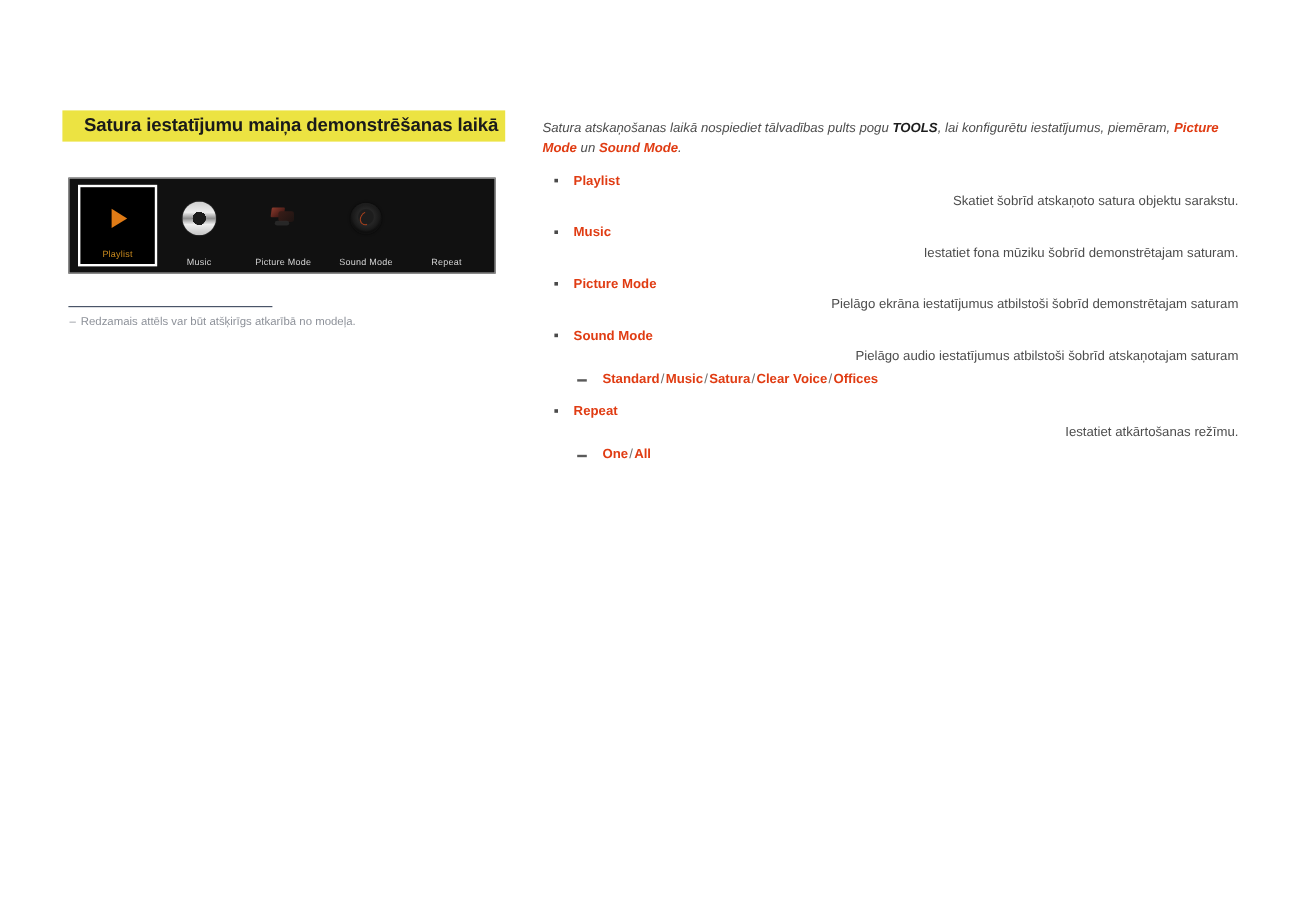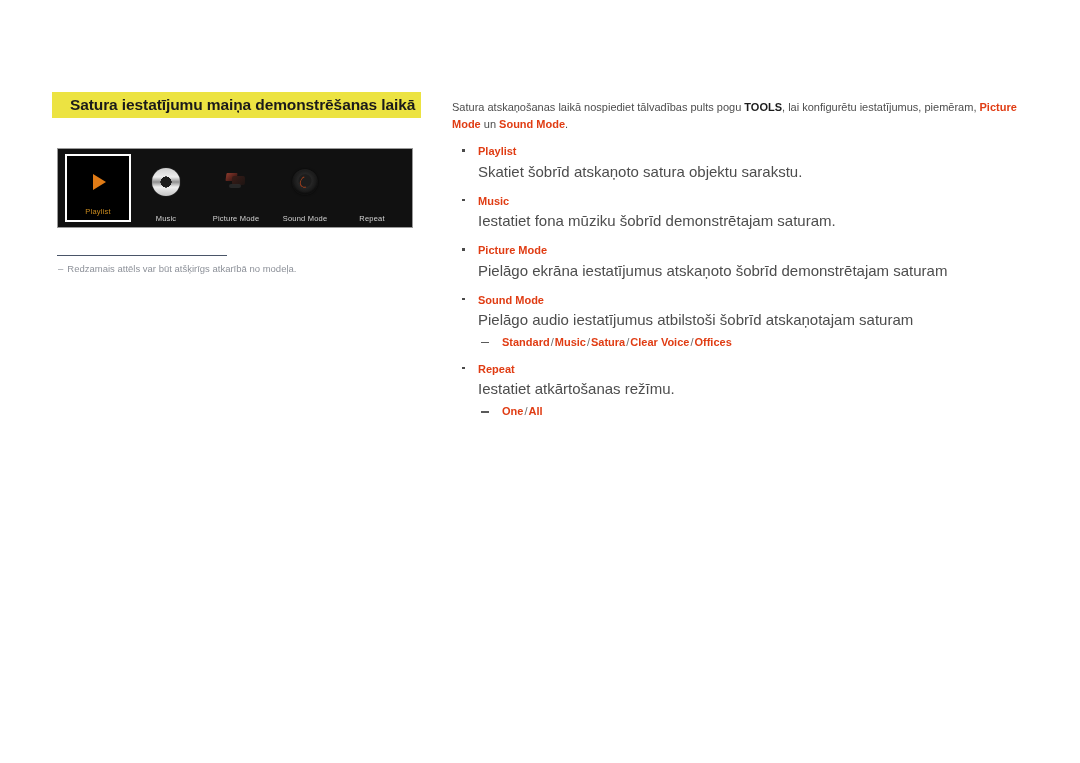--- a/index.html
+++ b/index.html
@@ -198,20 +198,21 @@
     position: absolute;
     left: 452px;
     top: 99px;
     width: 580px;
   }
   .intro {
     font-size: 11px;
     line-height: 1.55;
     color: #4d4d4d;
     margin: 0 0 10px 0;
+    font-style: italic;
   }
   .intro .k-bold { font-weight: bold; color: #1c1c1c; }
   .intro .k-red  { font-weight: bold; color: #e03c13; }
 
   .bullets { margin: 0; padding: 0; list-style: none; }
   .bullet-block { margin-bottom: 9px; position: relative; padding-left: 26px; }
   .bullet-block:last-child { margin-bottom: 0; }
   .bullet-dot {
     position: absolute;
     left: 10px;
@@ -220,23 +221,24 @@
     height: 2.5px;
     background: #4a4a4a;
   }
   .bullet-title {
     font-size: 11px;
     font-weight: bold;
     color: #e03c13;
     line-height: 1.5;
   }
   .bullet-desc {
-    font-size: 15px;
+    font-size: 11px;
     color: #4d4d4d;
     line-height: 1.6;
+    text-align: right;
   }
   .sub-item {
     position: relative;
     padding-left: 24px;
     margin-top: 2px;
     font-size: 11px;
     line-height: 1.6;
   }
   .sub-dash {
     position: absolute;
@@ -324,21 +326,21 @@
 
     <div class="bullet-block">
       <span class="bullet-dot"></span>
       <div class="bullet-title">Music</div>
       <div class="bullet-desc">Iestatiet fona mūziku šobrīd demonstrētajam saturam.</div>
     </div>
 
     <div class="bullet-block">
       <span class="bullet-dot"></span>
       <div class="bullet-title">Picture Mode</div>
-      <div class="bullet-desc">Pielāgo ekrāna iestatījumus atskaņoto šobrīd demonstrētajam saturam</div>
+      <div class="bullet-desc">Pielāgo ekrāna iestatījumus atbilstoši šobrīd demonstrētajam saturam</div>
     </div>
 
     <div class="bullet-block">
       <span class="bullet-dot"></span>
       <div class="bullet-title">Sound Mode</div>
       <div class="bullet-desc">Pielāgo audio iestatījumus atbilstoši šobrīd atskaņotajam saturam</div>
       <div class="sub-item">
         <span class="sub-dash"></span>
         <span class="opt">Standard</span><span class="sep">/</span><span class="opt">Music</span><span class="sep">/</span><span class="opt">Satura</span><span class="sep">/</span><span class="opt">Clear Voice</span><span class="sep">/</span><span class="opt">Offices</span>
       </div>

